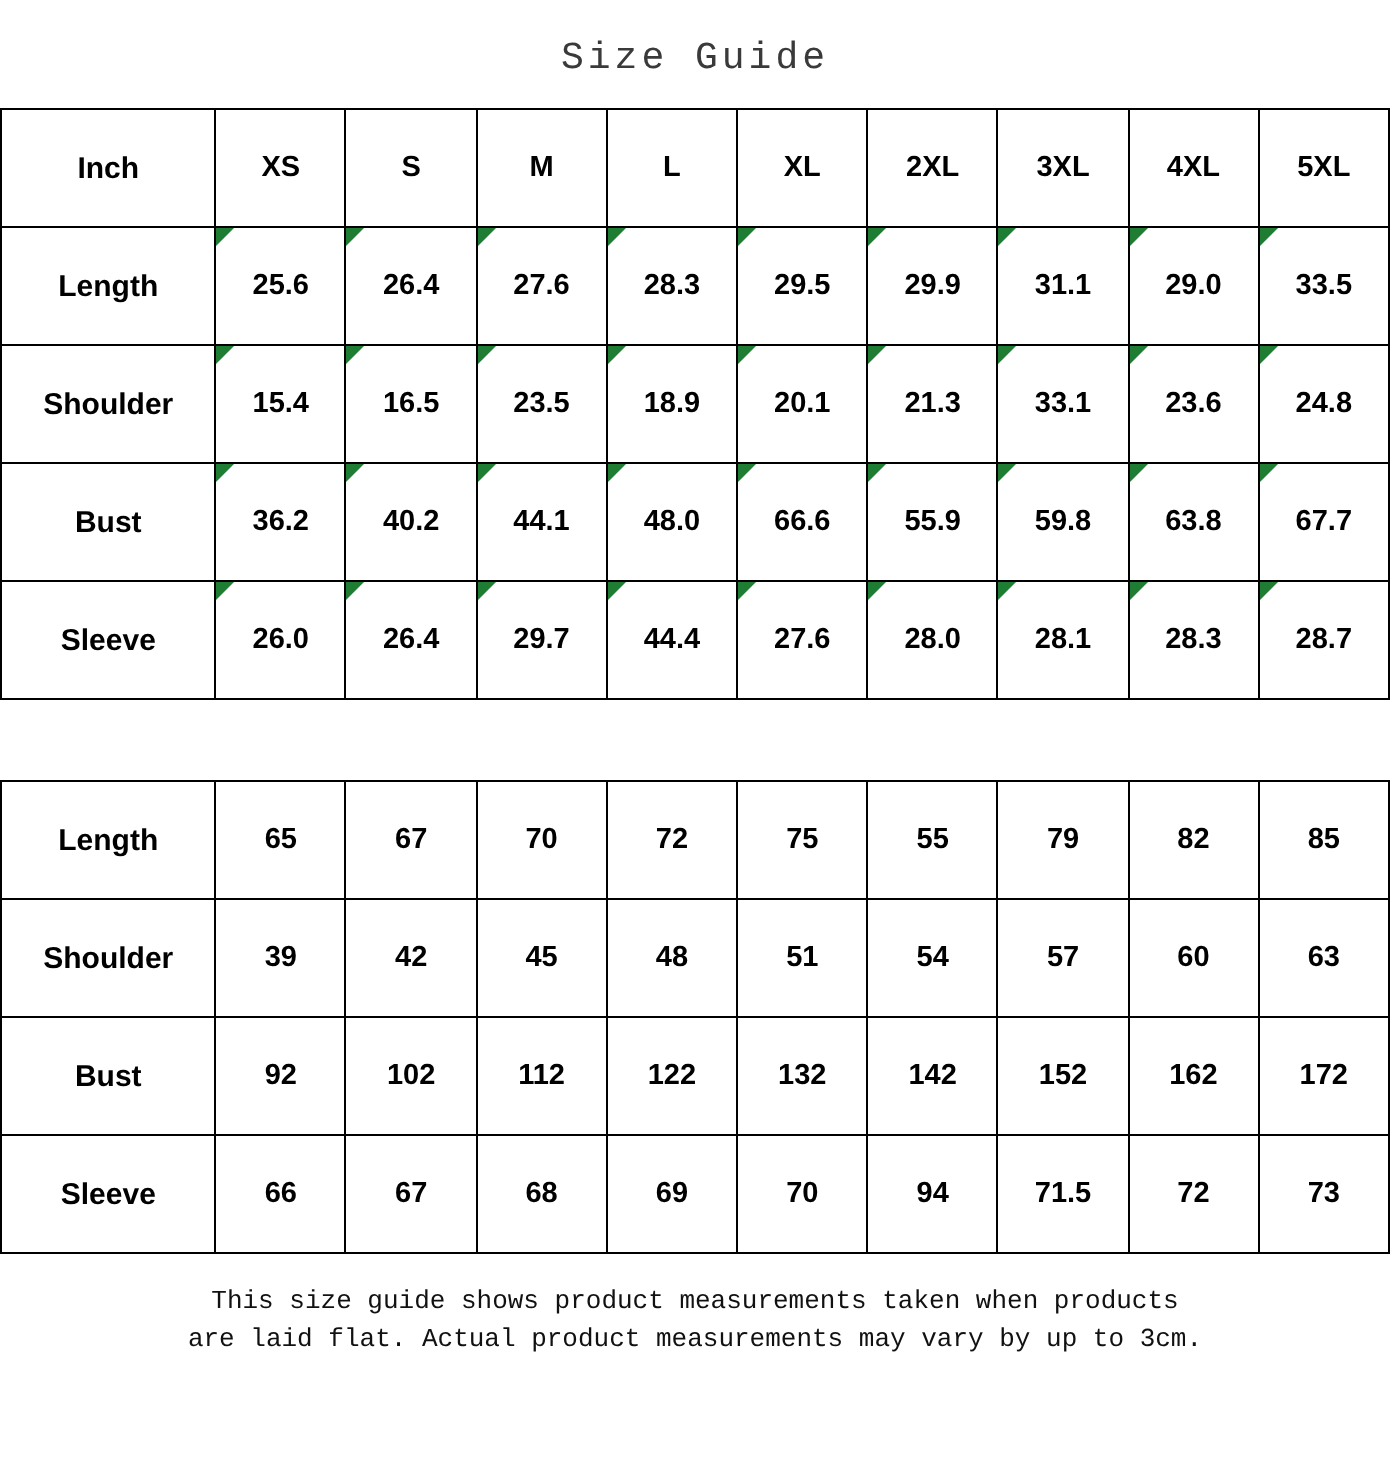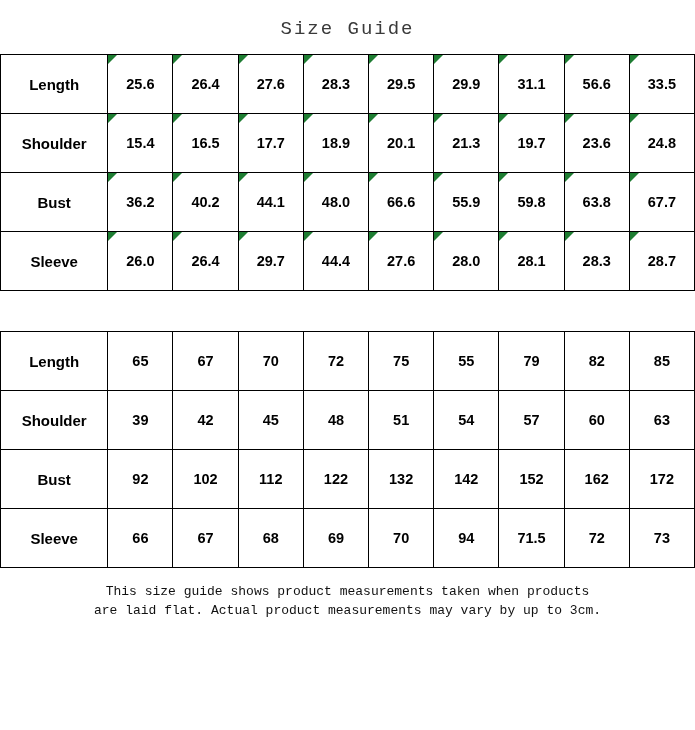--- a/index.html
+++ b/index.html
@@ -101,40 +101,52 @@
         <col class="c-size">
         <col class="c-size">
         <col class="c-size">
       <col class="c-size">
         <col class="c-size">
         <col class="c-size">
         <col class="c-size">
     </colgroup>
     <tbody>
       <tr>
+        <td class="unit-cell">Inch</td>
+        <td class="hdr">XS</td>
+        <td class="hdr">S</td>
+        <td class="hdr">M</td>
+        <td class="hdr">L</td>
+        <td class="hdr">XL</td>
+        <td class="hdr">2XL</td>
+        <td class="hdr">3XL</td>
+        <td class="hdr">4XL</td>
+        <td class="hdr">5XL</td>
+      </tr>
+      <tr>
         <td class="row-head">Length</td>
         <td class="val mark">25.6</td>
         <td class="val mark">26.4</td>
         <td class="val mark">27.6</td>
         <td class="val mark">28.3</td>
         <td class="val mark">29.5</td>
         <td class="val mark">29.9</td>
         <td class="val mark">31.1</td>
-        <td class="val mark">56.6</td>
+        <td class="val mark">29.0</td>
         <td class="val mark">33.5</td>
       </tr>
       <tr>
         <td class="row-head">Shoulder</td>
         <td class="val mark">15.4</td>
         <td class="val mark">16.5</td>
-        <td class="val mark">17.7</td>
+        <td class="val mark">23.5</td>
         <td class="val mark">18.9</td>
         <td class="val mark">20.1</td>
         <td class="val mark">21.3</td>
-        <td class="val mark">19.7</td>
+        <td class="val mark">33.1</td>
         <td class="val mark">23.6</td>
         <td class="val mark">24.8</td>
       </tr>
       <tr>
         <td class="row-head">Bust</td>
         <td class="val mark">36.2</td>
         <td class="val mark">40.2</td>
         <td class="val mark">44.1</td>
         <td class="val mark">48.0</td>
         <td class="val mark">66.6</td>

